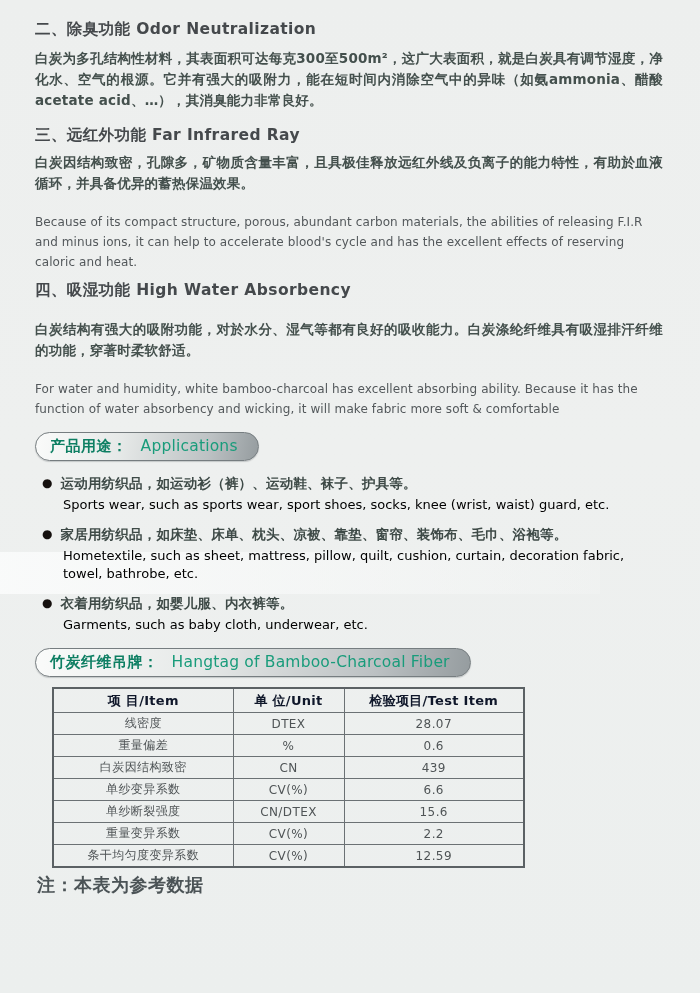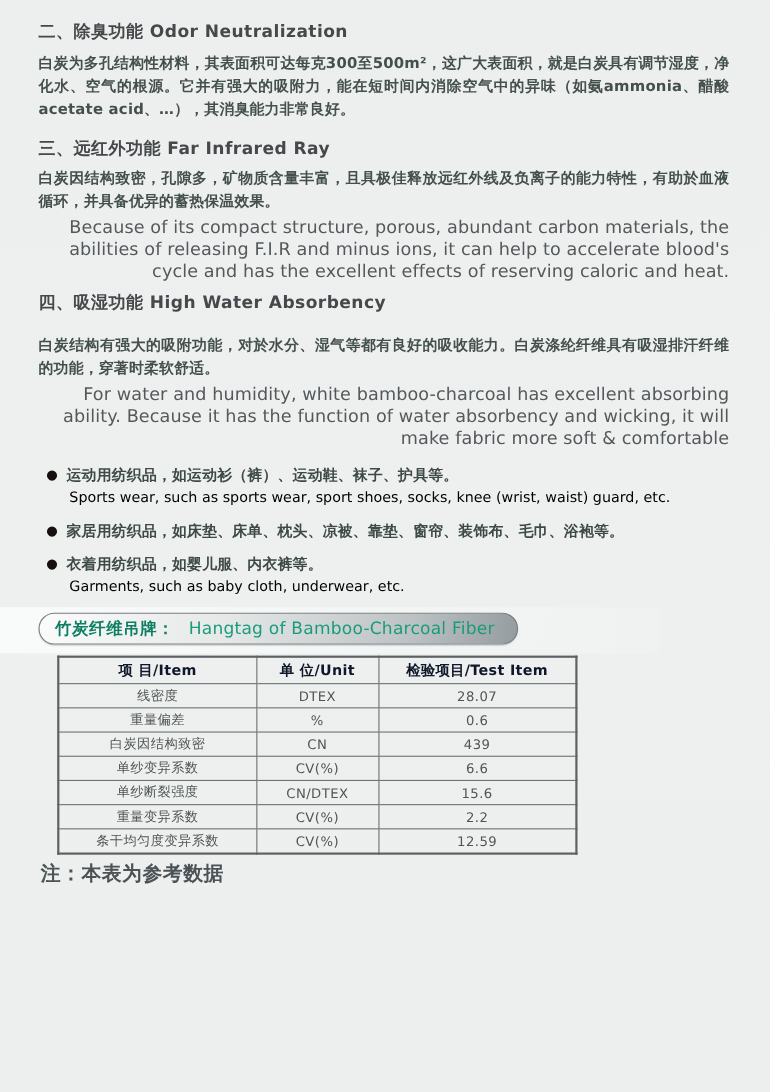--- a/index.html
+++ b/index.html
@@ -14,22 +14,22 @@
 
   .section-title{
     font-size:15.5px;font-weight:bold;color:#45494c;
     margin:0;letter-spacing:.4px;line-height:20px;
   }
   .zh-body{
     font-size:13.5px;line-height:21px;color:#44504d;font-weight:600;
     margin:9px 0 0 0;text-align:justify;letter-spacing:.2px;
   }
   .en-body{
-    font-size:16px;line-height:20px;color:#53585b;font-weight:normal;
-    margin:3px 0 0 0;letter-spacing:.1px;text-align:right;
+    font-size:12px;line-height:20px;color:#53585b;font-weight:normal;
+    margin:18px 0 0 0;letter-spacing:.1px;
   }
   .mt14{margin-top:14px;}
   .mt8{margin-top:8px;}
 
   .banner-row{margin-top:13px;}
   .banner{
     display:inline-block;
     border:1.5px solid #767d80;
     border-radius:15px;
     padding:3px 20px 4px 14px;
@@ -87,28 +87,35 @@
   <p class="zh-body">白炭为多孔结构性材料，其表面积可达每克300至500m²，这广大表面积，就是白炭具有调节湿度，净化水、空气的根源。它并有强大的吸附力，能在短时间内消除空气中的异味（如氨ammonia、醋酸acetate acid、…），其消臭能力非常良好。</p>
 
   <h2 class="section-title mt14">三、远红外功能 Far Infrared Ray</h2>
   <p class="zh-body" style="margin-top:7px;">白炭因结构致密，孔隙多，矿物质含量丰富，且具极佳释放远红外线及负离子的能力特性，有助於血液循环，并具备优异的蓄热保温效果。</p>
   <p class="en-body">Because of its compact structure, porous, abundant carbon materials, the abilities of releasing F.I.R and minus ions, it can help to accelerate blood's cycle and has the excellent effects of reserving caloric and heat.</p>
 
   <h2 class="section-title mt8">四、吸湿功能 High Water Absorbency</h2>
   <p class="zh-body" style="margin-top:19px;">白炭结构有强大的吸附功能，对於水分、湿气等都有良好的吸收能力。白炭涤纶纤维具有吸湿排汗纤维的功能，穿著时柔软舒适。</p>
   <p class="en-body">For water and humidity, white bamboo-charcoal has excellent absorbing ability. Because it has the function of water absorbency and wicking, it will make fabric more soft &amp; comfortable</p>
 
+  <div class="banner-row">
+    <span class="banner">
+      <span class="zh">产品用途：</span>
+      <span class="en">Applications</span>
+    </span>
+  </div>
 
   <ul class="apps">
     <li>
       <span class="bullet">●</span><span class="app-zh">运动用纺织品，如运动衫（裤）、运动鞋、袜子、护具等。</span>
       <div class="app-en">Sports wear, such as sports wear, sport shoes, socks, knee (wrist, waist) guard, etc.</div>
     </li>
     <li>
       <span class="bullet">●</span><span class="app-zh">家居用纺织品，如床垫、床单、枕头、凉被、靠垫、窗帘、装饰布、毛巾、浴袍等。</span>
+      <div class="app-en">Hometextile, such as sheet, mattress, pillow, quilt, cushion, curtain, decoration fabric, towel, bathrobe, etc.</div>
     </li>
     <li>
       <span class="bullet">●</span><span class="app-zh">衣着用纺织品，如婴儿服、内衣裤等。</span>
       <div class="app-en">Garments, such as baby cloth, underwear, etc.</div>
     </li>
   </ul>
 
   <div class="banner-row" style="margin-top:14px;">
     <span class="banner">
       <span class="zh">竹炭纤维吊牌：</span>

